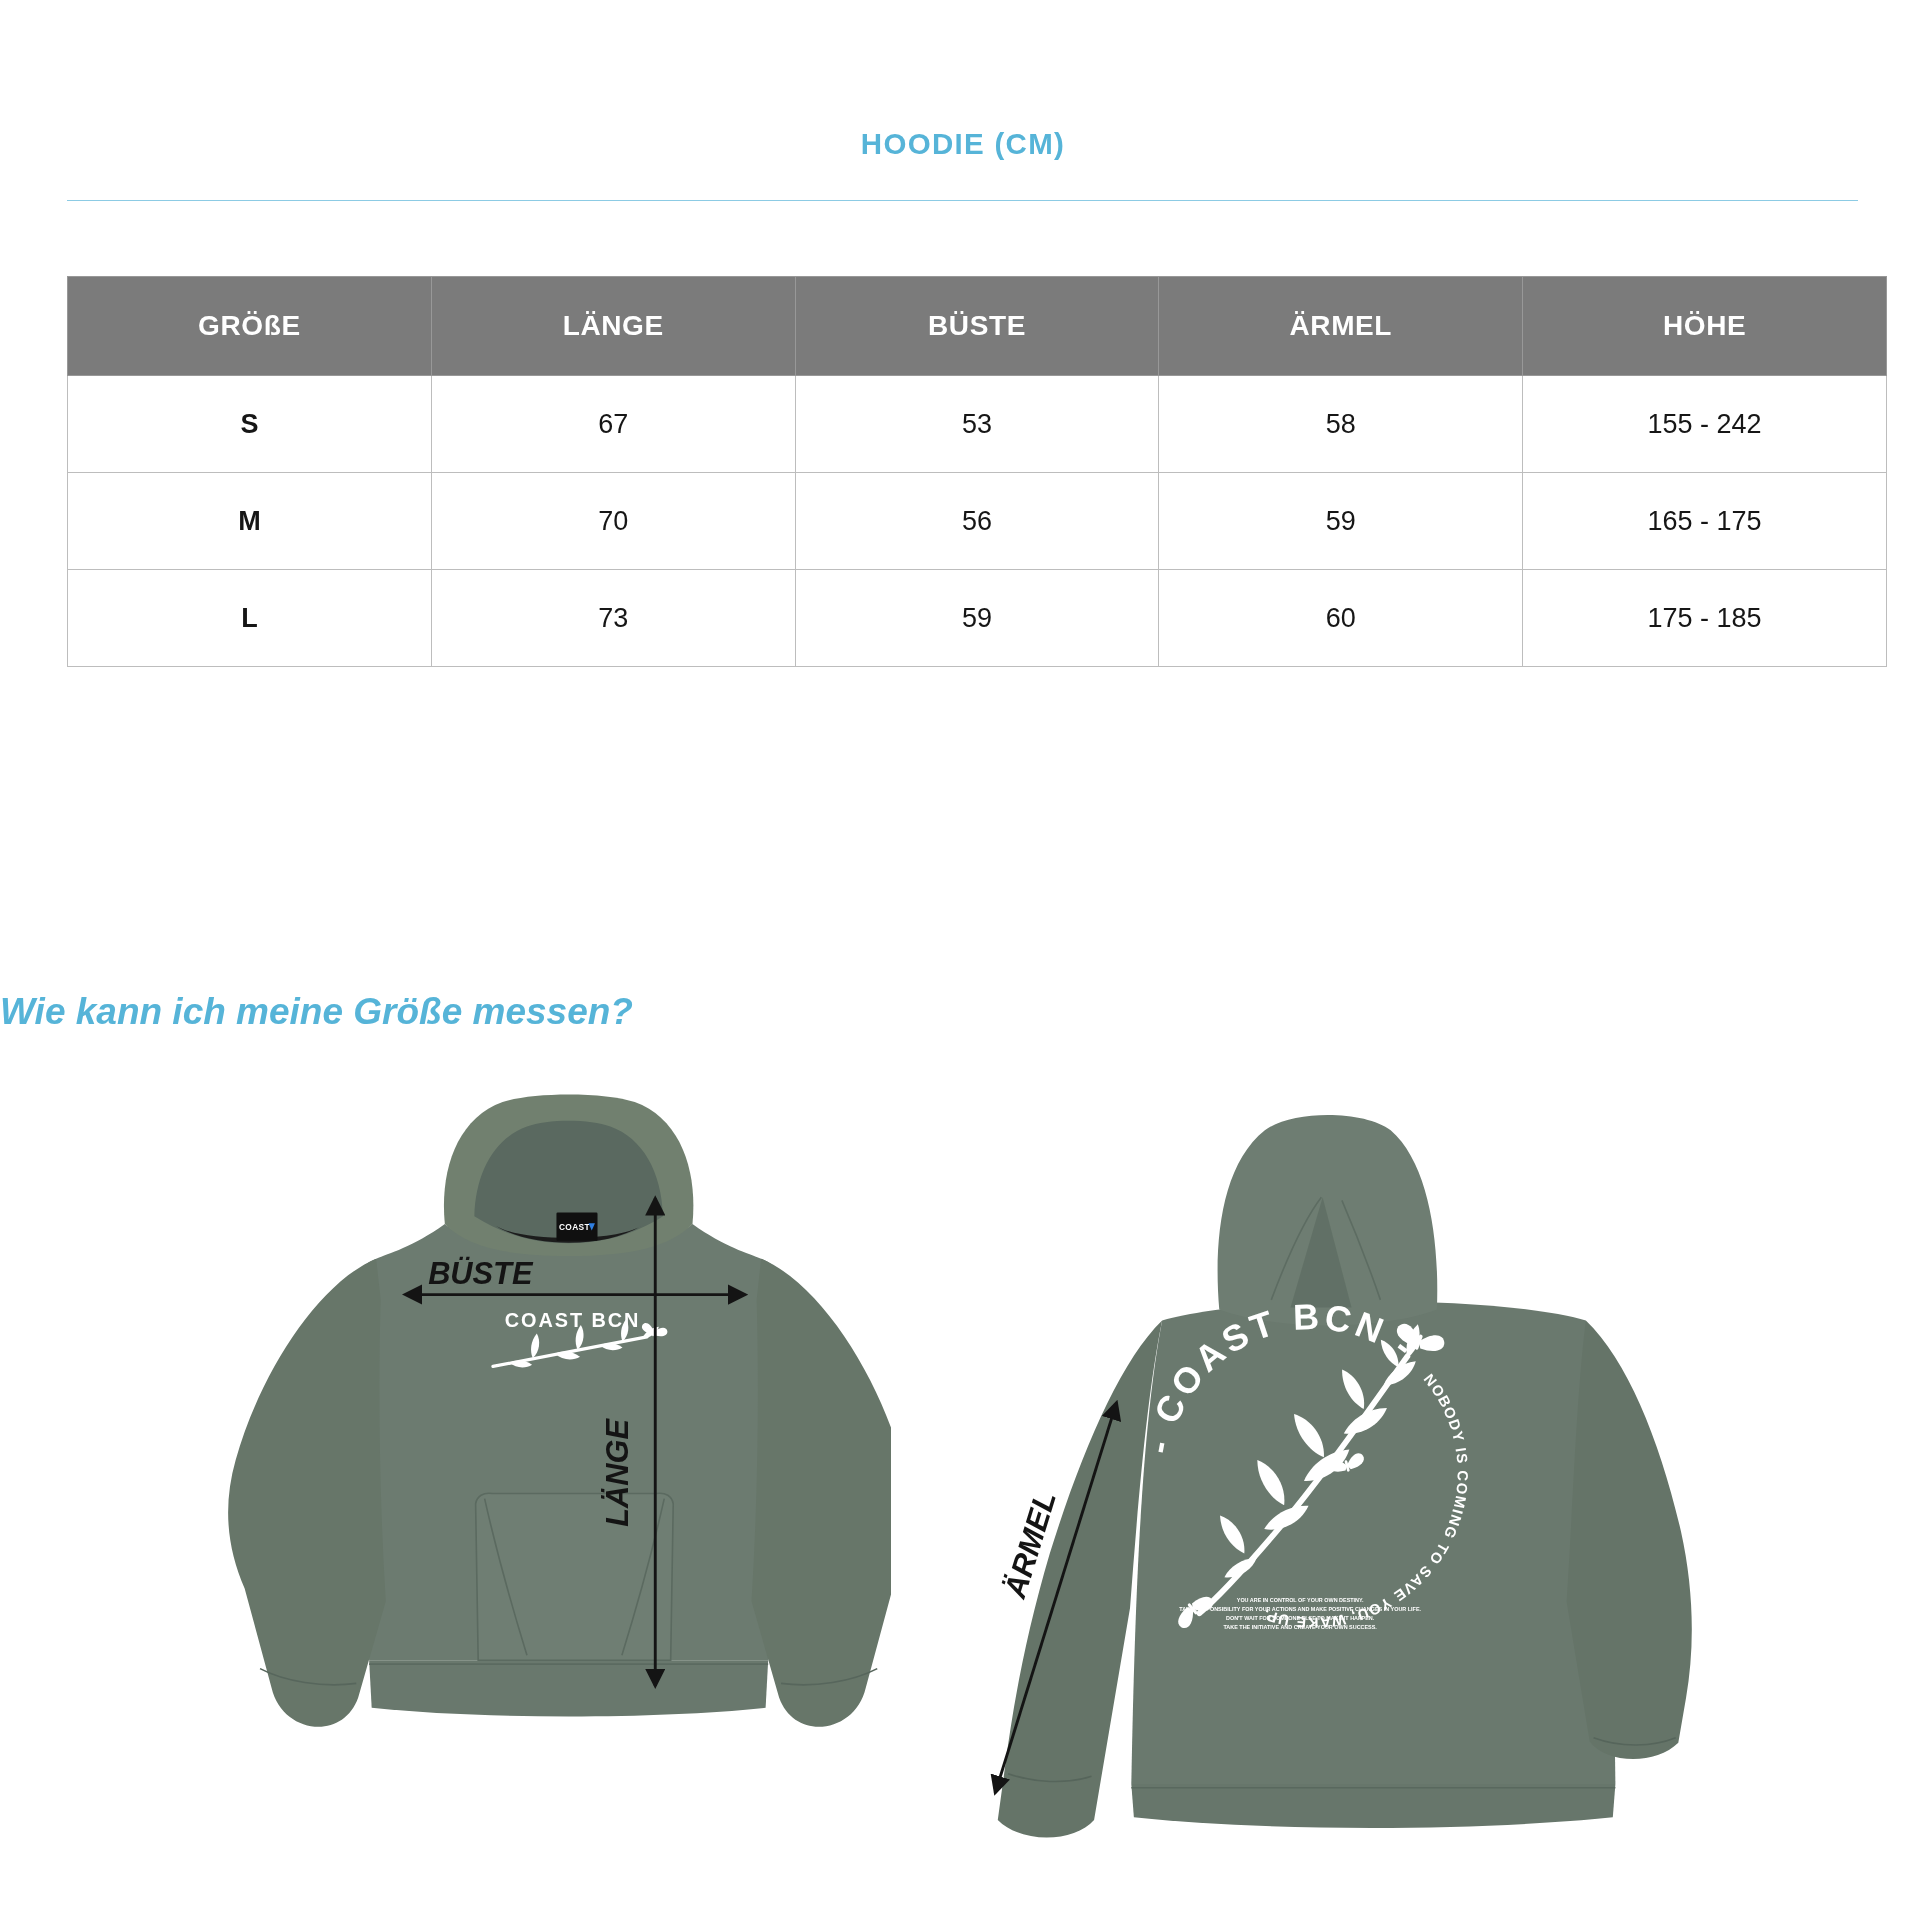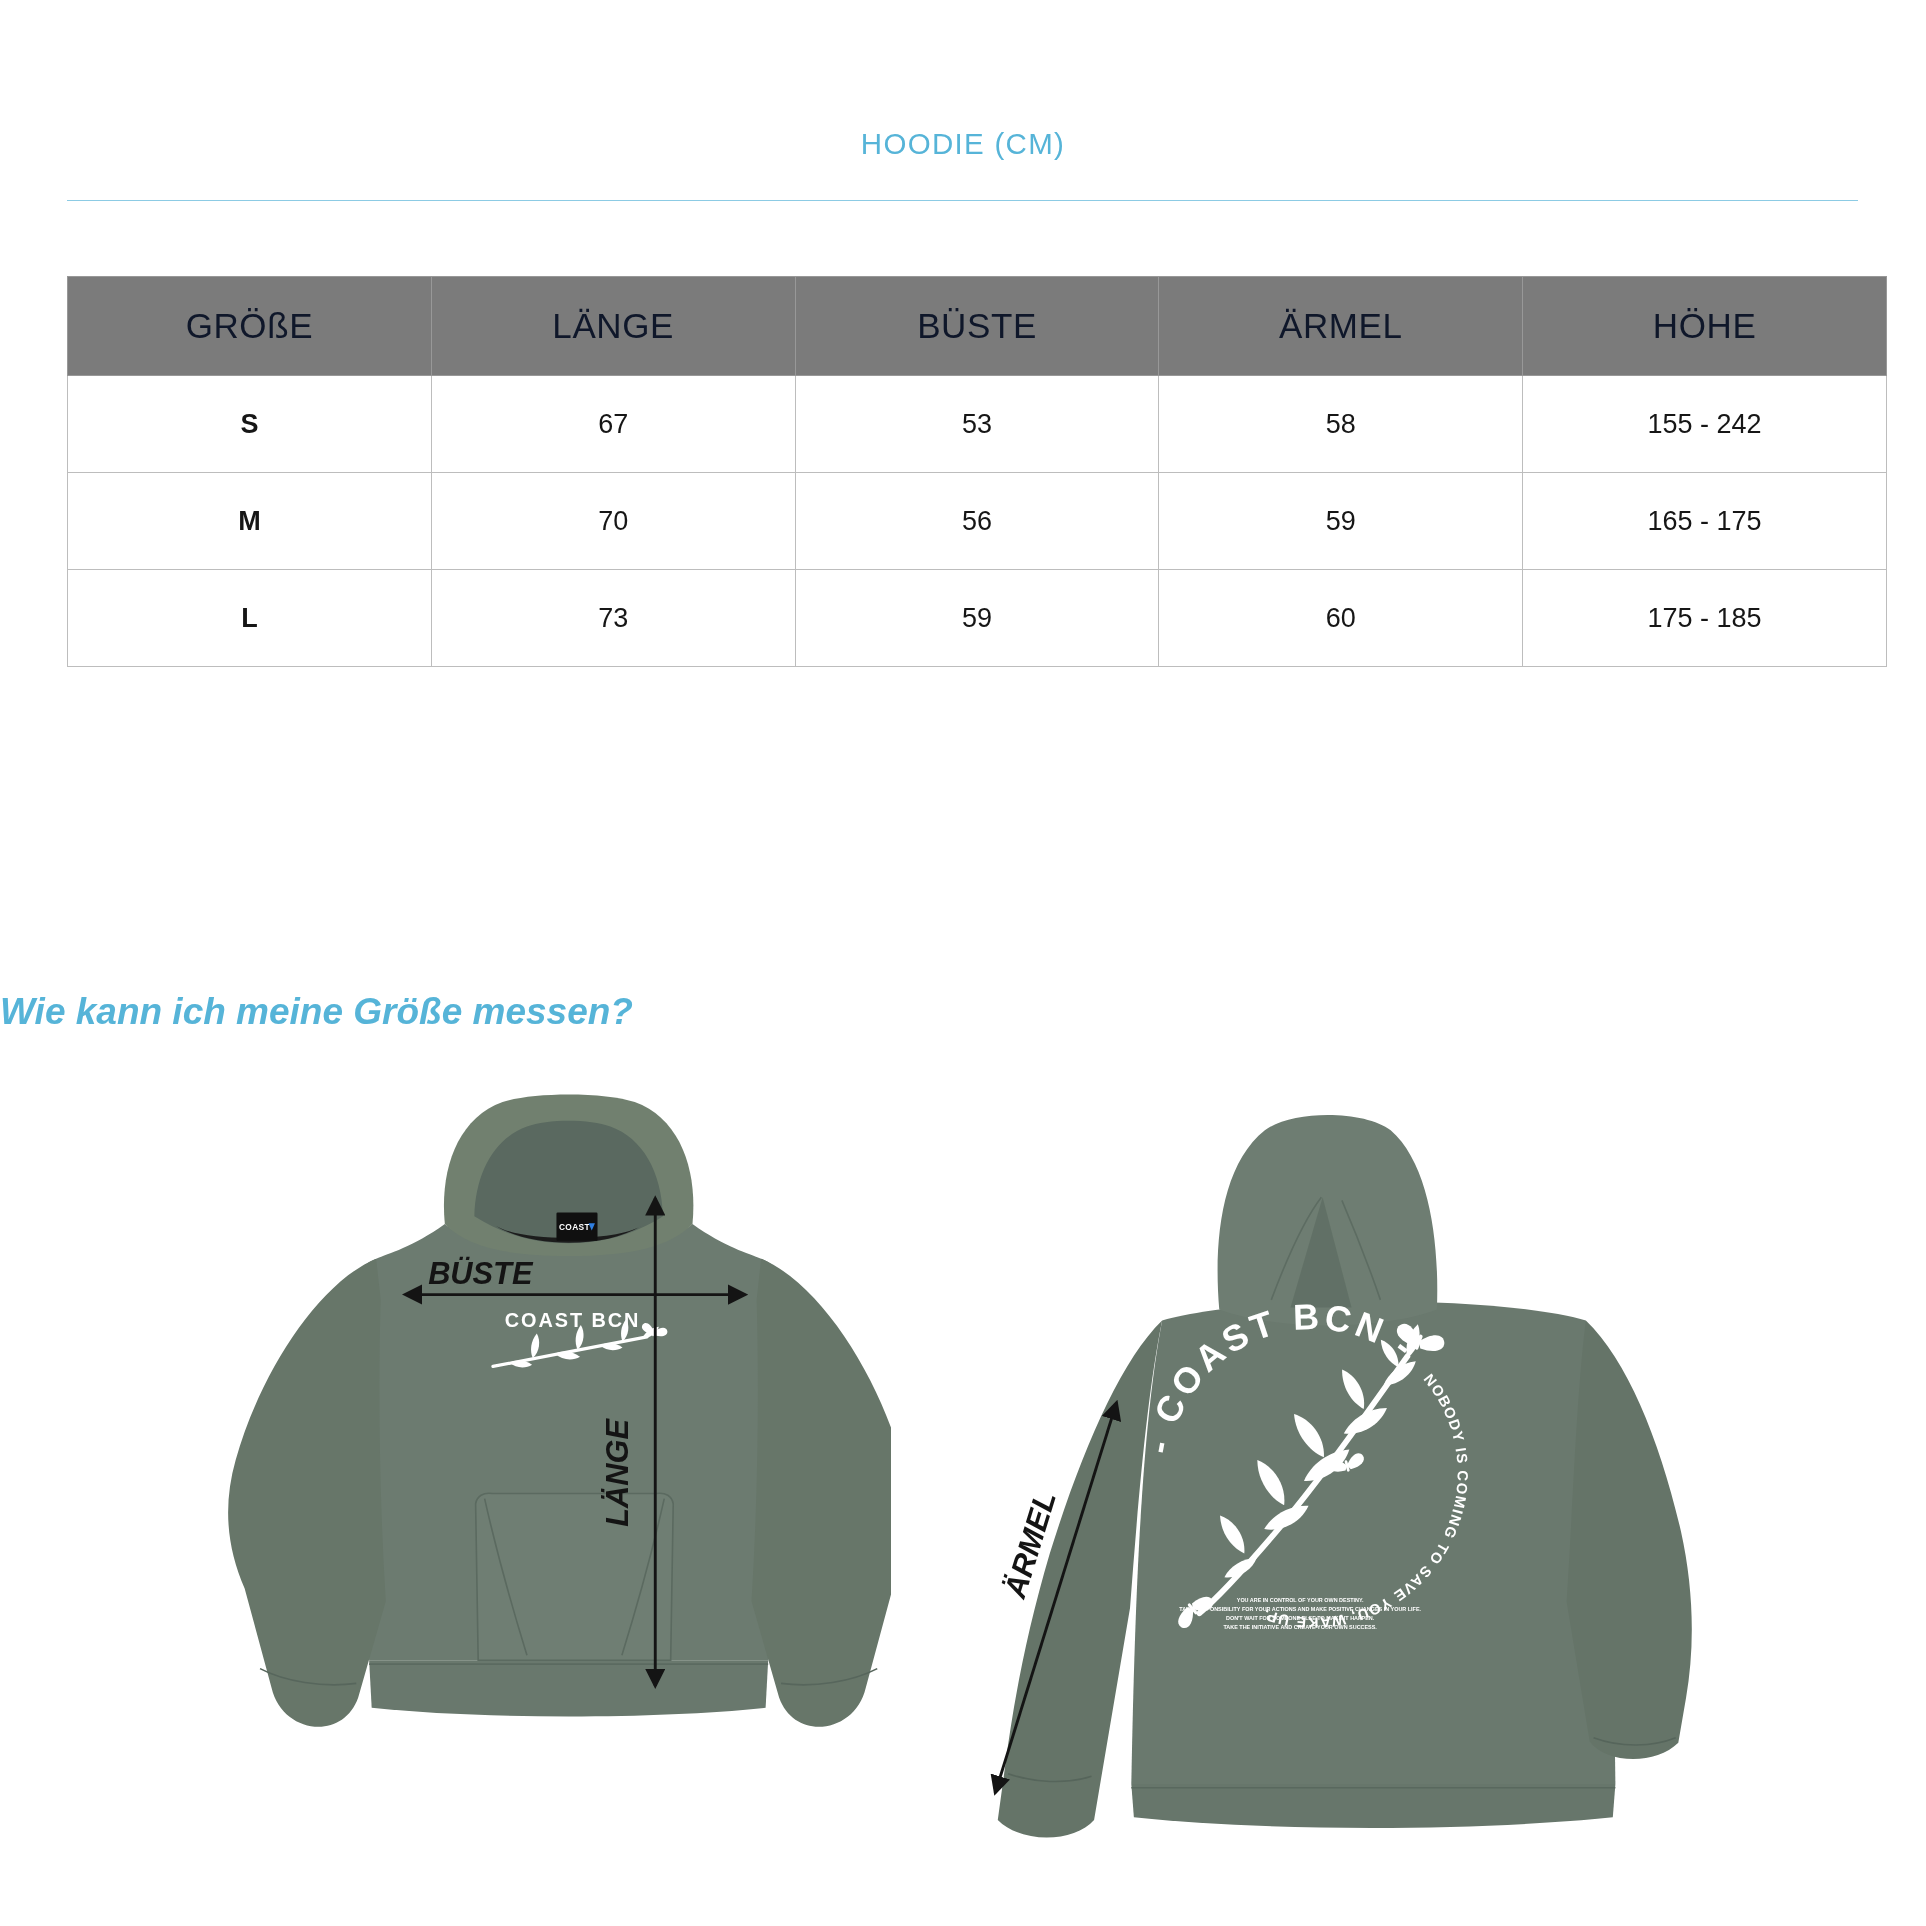--- a/index.html
+++ b/index.html
@@ -3,35 +3,35 @@
 <meta charset="utf-8">
 <style>
   html,body{margin:0;padding:0;}
   body{
     width:1926px;height:1926px;background:#ffffff;position:relative;
     font-family:"Liberation Sans","DejaVu Sans",sans-serif;
     -webkit-font-smoothing:antialiased;
   }
   .page-title{
     position:absolute;top:127px;left:0;width:100%;margin:0;
-    text-align:center;font-size:29.5px;font-weight:normal;letter-spacing:1.3px;
+    text-align:center;font-size:29.5px;font-weight:bold;letter-spacing:1.3px;
     color:#56b4d8;
   }
   .title-divider{
     position:absolute;top:200px;left:67px;width:1791px;height:0;
     border-top:1.3px solid #8ccbe4;
   }
   table.size-table{
     position:absolute;top:276px;left:67px;width:1820px;
     border-collapse:collapse;table-layout:fixed;
     border:1.3px solid #989898;
   }
   table.size-table th{
-    background:#7b7b7b;color:#0f172a;height:96px;
-    font-size:35px;font-weight:normal;letter-spacing:0.6px;
+    background:#7b7b7b;color:#ffffff;height:96px;
+    font-size:28px;font-weight:bold;letter-spacing:0.6px;
     border:1.3px solid #989898;text-align:center;vertical-align:middle;
   }
   table.size-table td{
     height:94px;text-align:center;vertical-align:middle;
     font-size:27px;color:#161616;background:#ffffff;
     border:0.6px solid #bdbdbd;border-top:1.3px solid #a9a9a9;
   }
   table.size-table td.size-cell{font-weight:bold;}
   .section-subtitle{
     position:absolute;top:991px;left:0;width:100%;margin:0;

